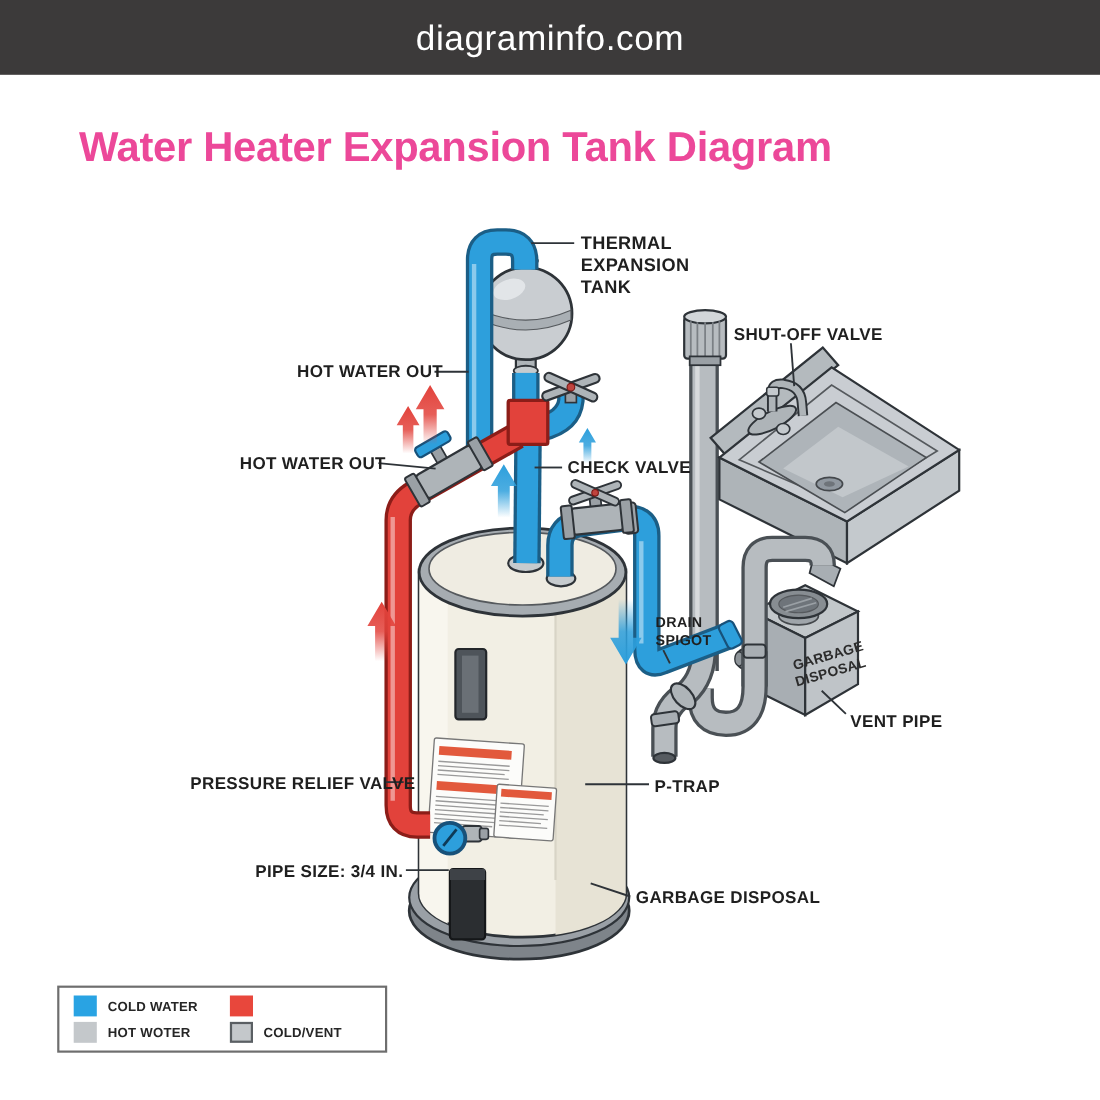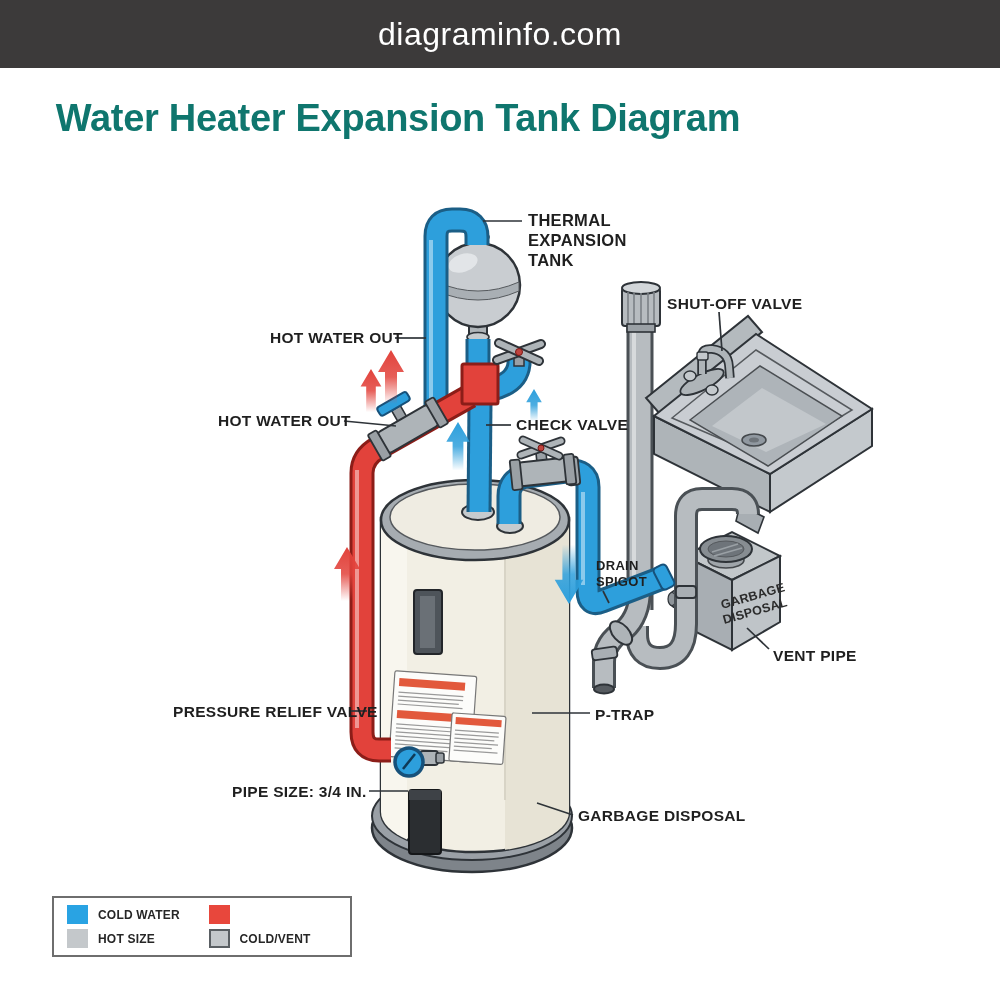--- a/index.html
+++ b/index.html
@@ -1,22 +1,22 @@
 <!DOCTYPE html>
 <html><head>
 <meta charset="utf-8">
 <style>
   html,body{margin:0;padding:0;background:#fff;}
   .page{position:relative;width:1000px;height:1000px;background:#ffffff;overflow:hidden;
         font-family:"Liberation Sans",sans-serif;}
   .header{position:absolute;top:0;left:0;width:1000px;height:68px;
           display:flex;align-items:center;justify-content:center;}
   .site{color:#ffffff;font-size:32px;font-weight:500;letter-spacing:.5px;}
-  .title{position:absolute;top:97px;left:0;width:796px;text-align:center;margin:0;
-         font-size:38px;font-weight:600;color:#0f766e;letter-spacing:-.3px;}
+  .title{position:absolute;top:97px;left:0;width:796px;text-align:center;margin:16px;
+         font-size:38px;font-weight:600;color:#ec4899;letter-spacing:-.3px;}
   svg.diagram{position:absolute;left:0;top:0;}
 
   
   .po-b{fill:none;stroke:#1B5E86;stroke-width:25;stroke-linejoin:round;}
   .pi-b{fill:none;stroke:#2D9FDC;stroke-width:19;stroke-linejoin:round;}
   .po-r{fill:none;stroke:#8C1D18;stroke-width:25;stroke-linejoin:round;}
   .pi-r{fill:none;stroke:#E2423B;stroke-width:19;stroke-linejoin:round;}
   .po-g{fill:none;stroke:#4A5055;stroke-width:24;stroke-linejoin:round;}
   .pi-g{fill:none;stroke:#B7BCC0;stroke-width:18;stroke-linejoin:round;}
   .hl{fill:none;stroke:rgba(255,255,255,.45);stroke-width:4;stroke-linejoin:round;}
@@ -274,19 +274,19 @@
 
   <div class="legend">
     <div class="lg-row">
       <span class="sw" style="background-color: rgb(41, 163, 227);"></span>
       <span class="lg-label">COLD WATER</span>
       <span class="sw" style="background-color: rgb(232, 71, 60);"></span>
       <span class="lg-label"></span>
     </div>
     <div class="lg-row">
       <span class="sw" style="background-color: rgb(196, 200, 203);"></span>
-      <span class="lg-label">HOT SIZE</span>
+      <span class="lg-label">HOT WOTER</span>
       <span class="sw sw-border" style="background-color: rgb(196, 200, 203);"></span>
       <span class="lg-label">COLD/VENT</span>
     </div>
   </div>
 
 </div>
 
 </body></html>

